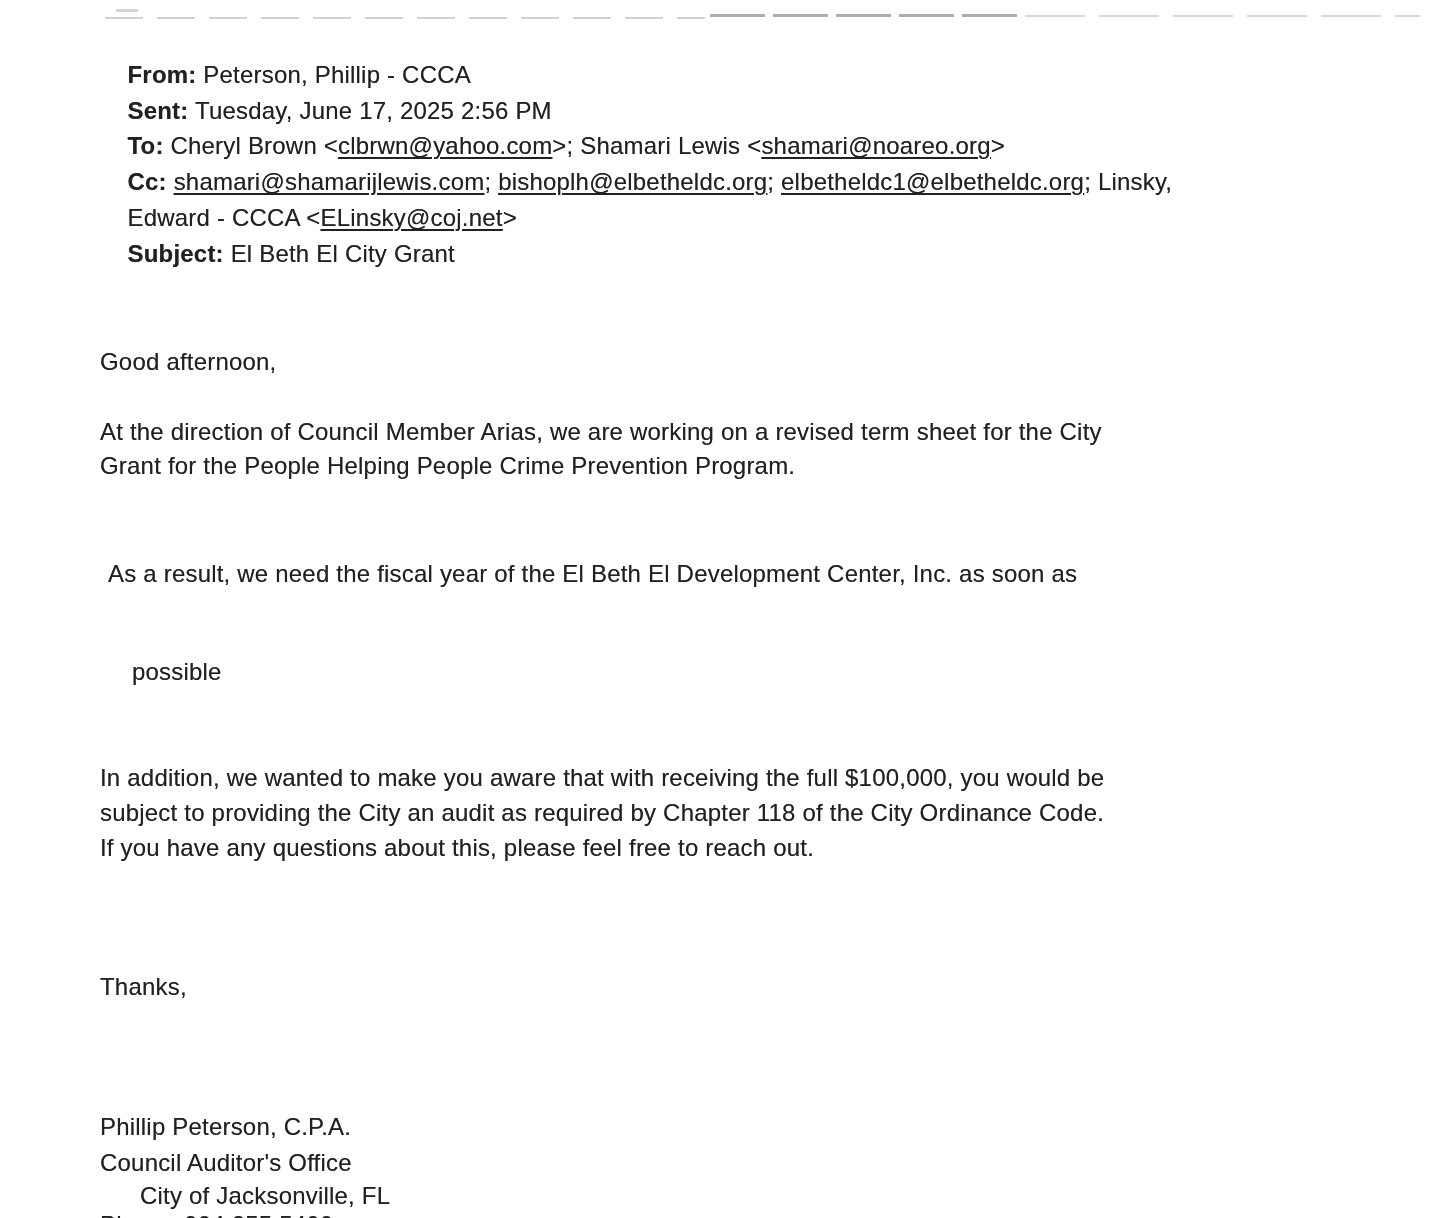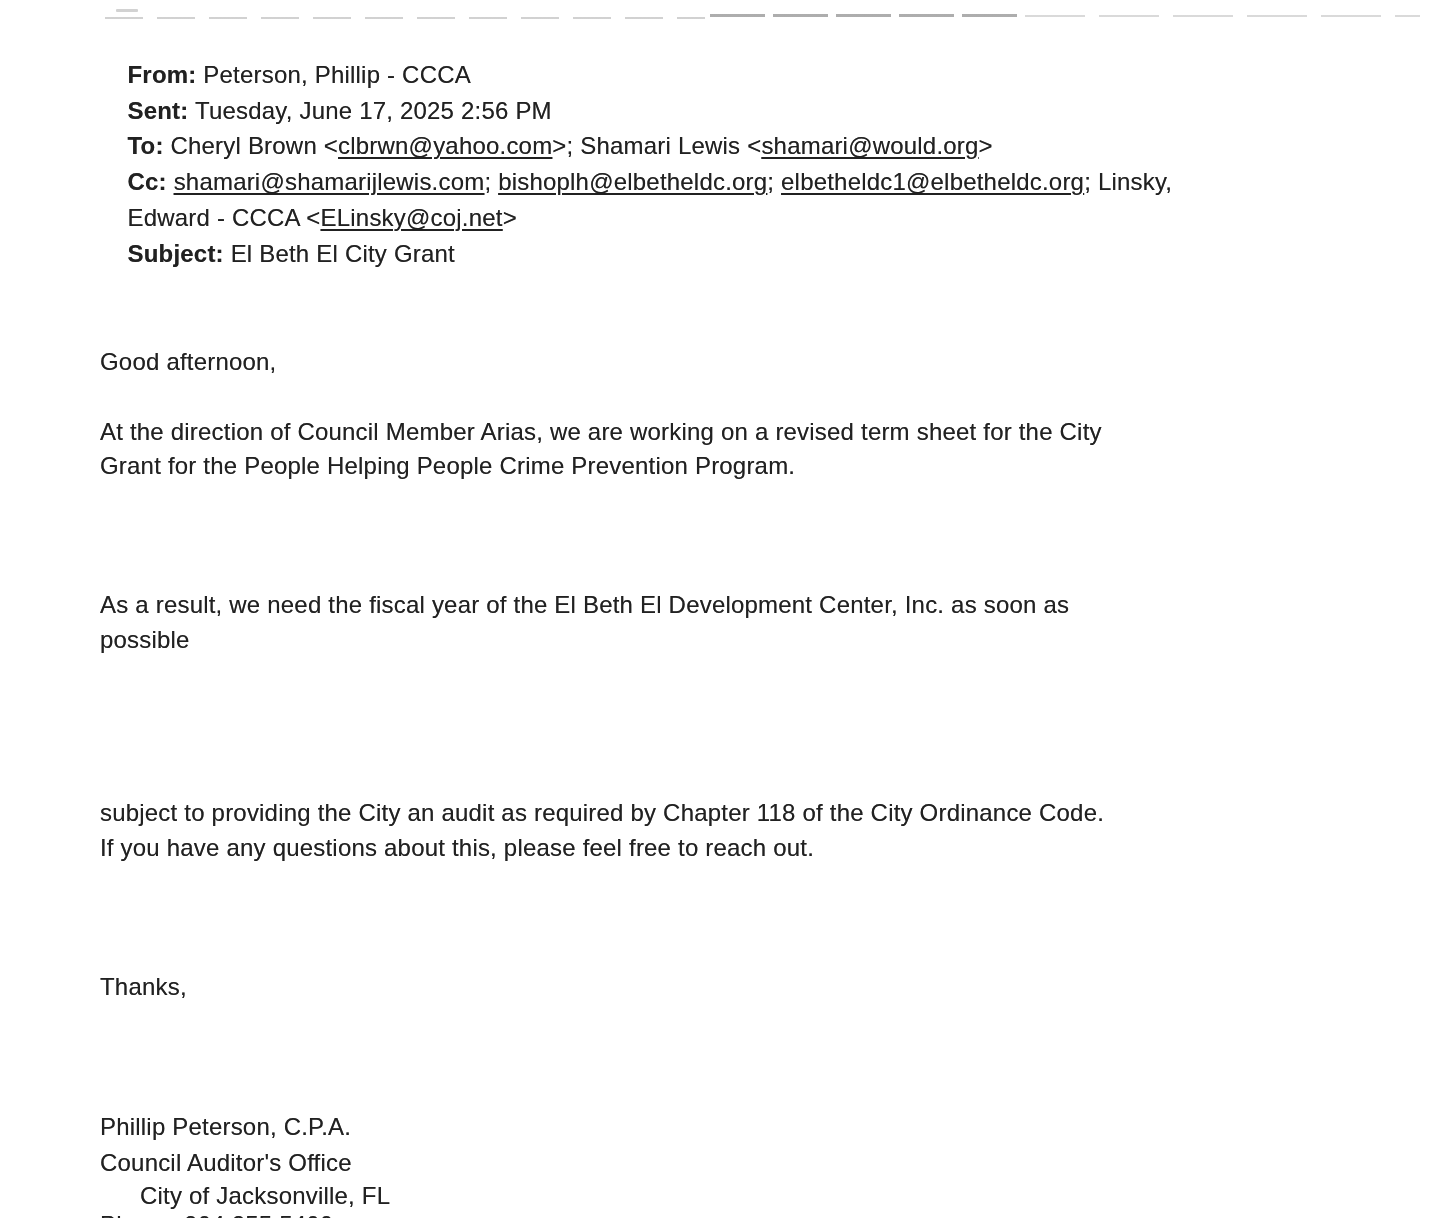--- a/index.html
+++ b/index.html
@@ -61,43 +61,44 @@
 
   <div class="line" style="top:33px;">
     <span class="b">From:</span><span> Peterson, Phillip - CCCA</span>
   </div>
 
   <div class="line" style="top:69px;">
     <span class="b">Sent:</span><span> Tuesday, June 17, 2025 2:56 PM</span>
   </div>
 
   <div class="line" style="top:104px;">
-    <span class="b">To:</span><span> Cheryl Brown &lt;</span><span class="u">clbrwn@yahoo.com</span><span>&gt;; Shamari Lewis &lt;</span><span class="u">shamari@would.org</span><span>&gt;</span>
+    <span class="b">To:</span><span> Cheryl Brown &lt;</span><span class="u">clbrwn@yahoo.com</span><span>&gt;; Shamari Lewis &lt;</span><span class="u">shamari@noareo.org</span><span>&gt;</span>
   </div>
 
   <div class="line" style="top:140px;text-align:center;">
     <span class="b">Cc:</span><span> </span><span class="u">shamari@shamarijlewis.com</span><span>; </span><span class="u">bishoplh@elbetheldc.org</span><span>; </span><span class="u">elbetheldc1@elbetheldc.org</span><span>; Linsky,</span>
   </div>
 
   <div class="line" style="top:176px;">
     <span>Edward - CCCA &lt;</span><span class="u">ELinsky@coj.net</span><span>&gt;</span>
   </div>
 
   <div class="line" style="top:212px;">
     <span class="b">Subject:</span><span> El Beth El City Grant</span>
   </div>
 
   <div class="line" style="top:348px;">Good afternoon,</div>
 
   <div class="line" style="top:418px;">At the direction of Council Member Arias, we are working on a revised term sheet for the City</div>
   <div class="line" style="top:452px;">Grant for the People Helping People Crime Prevention Program.</div>
 
-  <div class="line" style="top:591px;">As a result, we need the fiscal year of the El Beth El Development Center, Inc. as soon as</div>
-  <div class="line" style="top:626px;">possible</div>
+  <div class="line" style="top:560px;margin-left:8px;">As a result, we need the fiscal year of the El Beth El Development Center, Inc. as soon as</div>
+  <div class="line" style="top:658px;margin-left:32px;">possible</div>
 
+  <div class="line" style="top:764px;">In addition, we wanted to make you aware that with receiving the full $100,000, you would be</div>
   <div class="line" style="top:799px;">subject to providing the City an audit as required by Chapter 118 of the City Ordinance Code.</div>
   <div class="line" style="top:834px;text-align:right;">If you have any questions about this, please feel free to reach out.</div>
 
   <div class="line" style="top:973px;">Thanks,</div>
 
   <div class="line" style="top:1149px;">Council Auditor's Office</div>
   <div class="line" style="top:1113px;">Phillip Peterson, C.P.A.</div>
   <div class="line" style="top:1182px;margin-left:40px;">City of Jacksonville, FL</div>
 
   <div class="line" style="top:1211px;">Phone: 904 255 5400</div>

